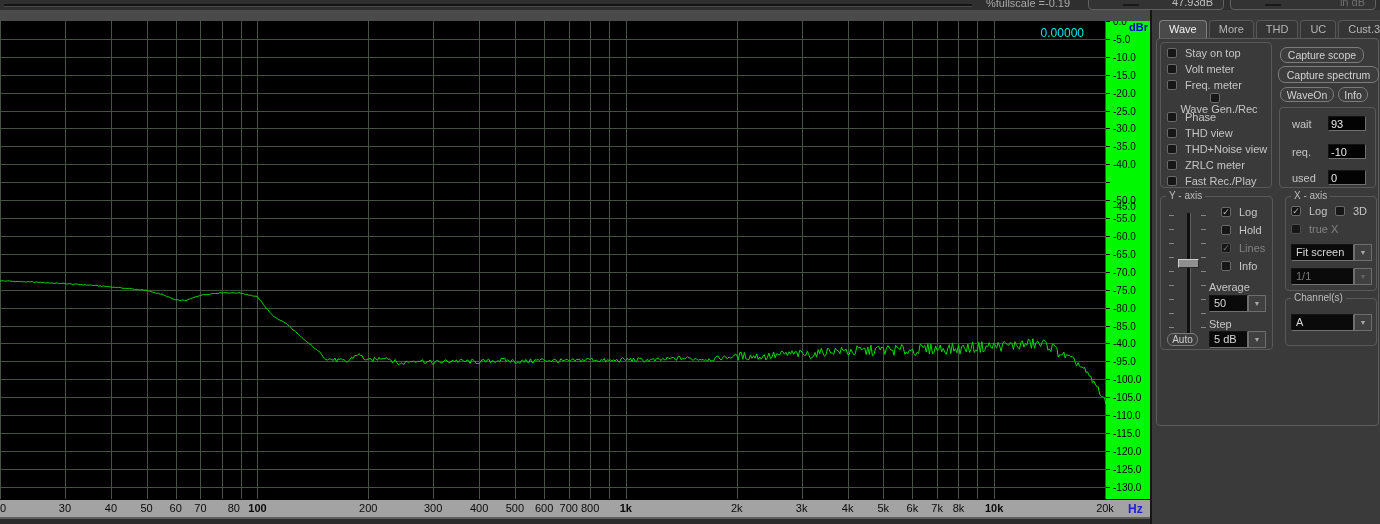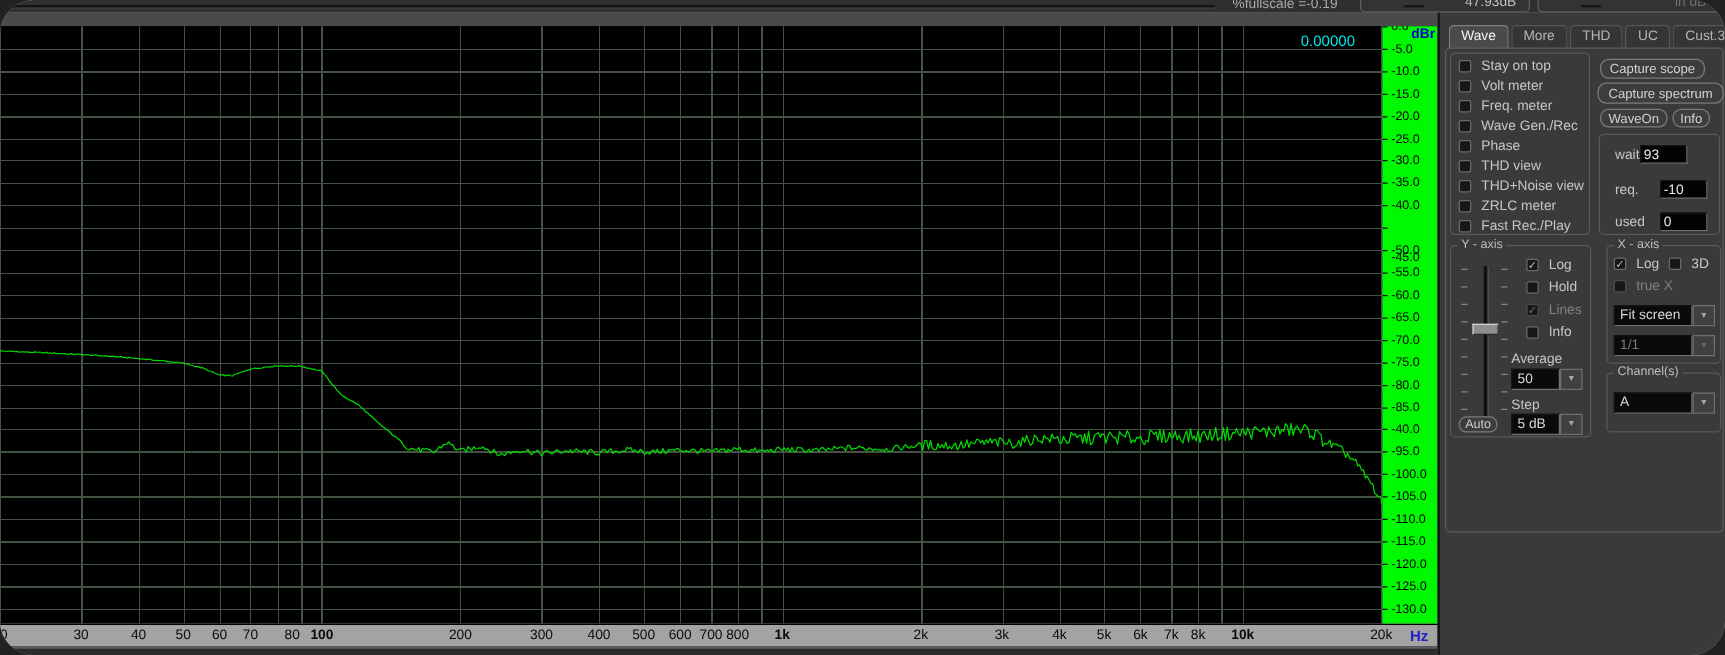--- a/index.html
+++ b/index.html
@@ -1,17 +1,17 @@
 <!DOCTYPE html>
 <html><head>
 <meta charset="utf-8">
 <style>
   html,body{margin:0;padding:0;background:#222;}
-  .app{position:relative;width:1380px;height:524px;overflow:hidden;background:#a3a3a3;
-       font-family:"Liberation Sans","DejaVu Sans",sans-serif;border-radius:27px;-webkit-font-smoothing:none;}
+  .app{position:relative;width:1380px;height:524px;overflow:hidden;background:#fca5a5;
+       font-family:"Liberation Sans","DejaVu Sans",sans-serif;-webkit-font-smoothing:none;}
 
   
   .topbar{position:absolute;left:0;top:0;width:1380px;height:10px;background:#2f2f2f;overflow:hidden;z-index:6;}
   .groove{position:absolute;left:4px;top:4px;width:968px;height:2px;background:#141414;border-bottom:1px solid #4a4a4a;}
   .fullscale{position:absolute;left:986px;top:-3px;font-size:11px;color:#a9a9a9;white-space:nowrap;}
   .tbox{position:absolute;top:-9px;height:17px;background:#333333;border:1px solid #606060;border-radius:4px;}
   .tbox .dash{position:absolute;left:34px;bottom:3px;width:16px;height:2px;background:#191919;}
   .tbox .tval{position:absolute;right:10px;bottom:1px;font-size:11px;color:#bfbfbf;white-space:nowrap;}
   .tbox.dim .tval{color:#6f6f6f;}
 
@@ -261,21 +261,21 @@
           <span class="cblabel">Stay on top</span>
         </div>
         <div class="cbrow" style="height: 16px;">
           <span class="cb"></span>
           <span class="cblabel">Volt meter</span>
         </div>
         <div class="cbrow" style="height: 16px;">
           <span class="cb"></span>
           <span class="cblabel">Freq. meter</span>
         </div>
-        <div class="cbrow" style="height: 16px;">
+        <div class="cbrow" style="height: 16px; flex-direction: column;">
           <span class="cb"></span>
           <span class="cblabel">Wave Gen./Rec</span>
         </div>
         <div class="cbrow" style="height: 16px;">
           <span class="cb"></span>
           <span class="cblabel">Phase</span>
         </div>
         <div class="cbrow" style="height: 16px;">
           <span class="cb"></span>
           <span class="cblabel">THD view</span>
@@ -294,21 +294,21 @@
         </div>
       </div>
 
     <div class="pbtn" style="left:128px;top:37px;width:84px;height:16px;">Capture scope</div>
     <div class="pbtn" style="left:126px;top:56px;width:101px;height:17px;">Capture spectrum</div>
     <div class="pbtn" style="left:128px;top:77px;width:54px;height:15px;">WaveOn</div>
     <div class="pbtn" style="left:186px;top:77px;width:30px;height:15px;">Info</div>
 
     <div class="group" style="left:127px;top:97px;width:97px;height:81px;">
       <span class="fieldlabel" style="left:12px;top:10px;">wait</span>
-      <input class="tfield" style="left: 32px; top: 8px;" readonly="" value="93">
+      <input class="tfield" style="left: 48px; top: 8px;" readonly="" value="93">
       <span class="fieldlabel" style="left:12px;top:38px;">req.</span>
       <input class="tfield" style="left: 48px; top: 36px;" readonly="" value="-10">
       <span class="fieldlabel" style="left:12px;top:64px;">used</span>
       <input class="tfield" style="left: 48px; top: 62px;" readonly="" value="0">
     </div>
 
     <div class="group" style="left:8px;top:186px;width:113px;height:154px;">
       <span class="gtitle">Y - axis</span>
       <div class="slider" id="y-slider">
         <div class="sgroove"></div>

